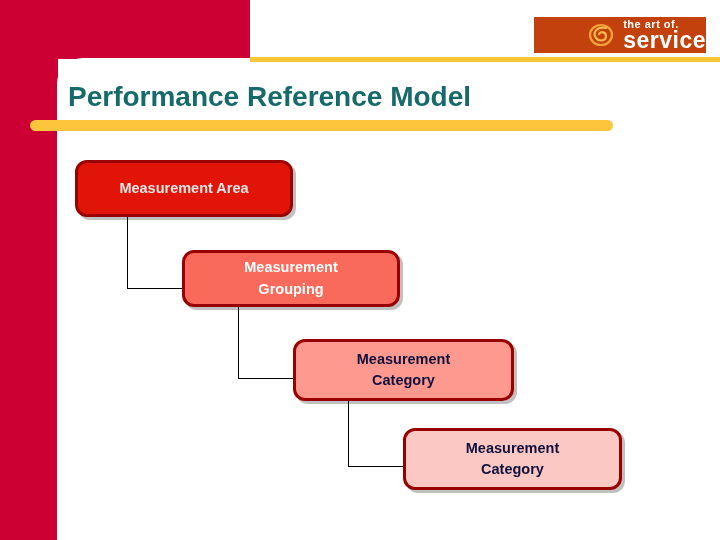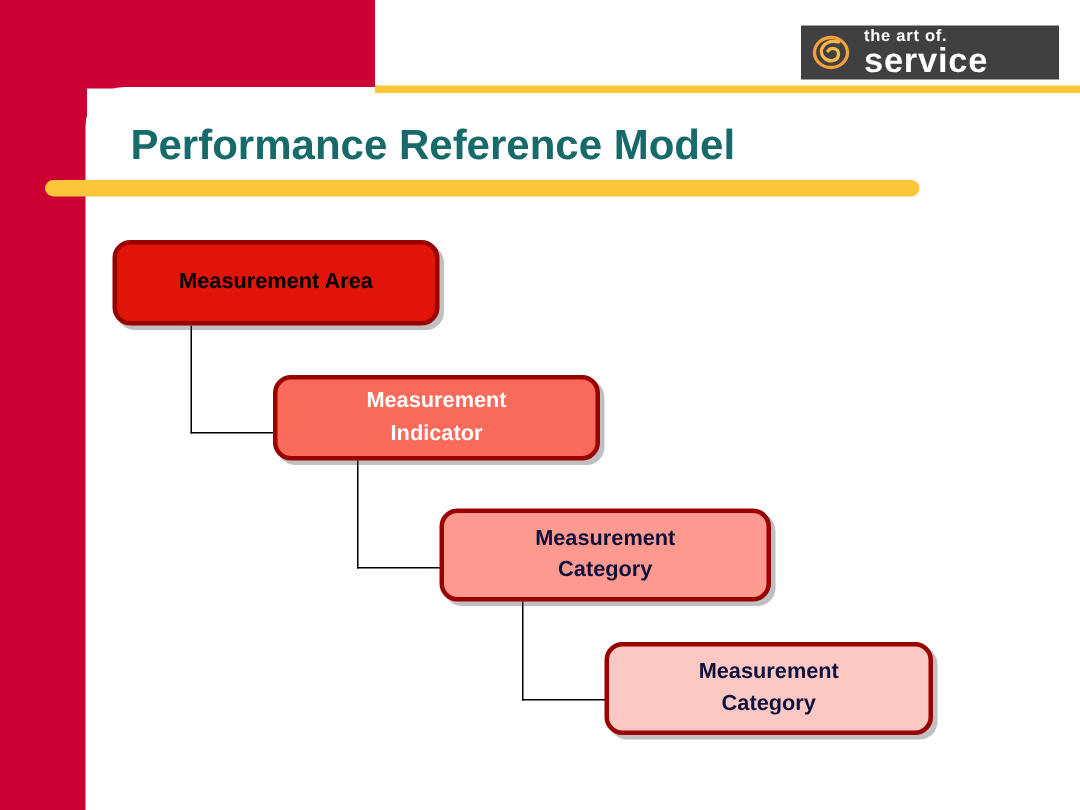--- a/index.html
+++ b/index.html
@@ -62,24 +62,25 @@
     border-radius: 6px;
   }
 
   
   .logo {
     position: absolute;
     left: 534px;
     top: 17px;
     width: 172px;
     height: 36px;
-    background: #404040;
+    background: #c2410c;
     display: flex;
     align-items: center;
     overflow: hidden;
+    justify-content: flex-end;
   }
   .logo-mark {
     width: 40px;
     height: 36px;
     display: flex;
     align-items: center;
     justify-content: center;
     flex: none;
   }
   .logo-text {
@@ -110,21 +111,20 @@
     position: absolute;
     left: 68px;
     top: 81px;
     width: 560px;
     color: #176a6a;
     font-size: 28px;
     font-weight: bold;
     letter-spacing: 0px;
     white-space: nowrap;
     font-family: "Liberation Sans", sans-serif;
-    margin-left: 19px;
   }
 
   
   .diagram {
     position: absolute;
     left: 0;
     top: 0;
     width: 720px;
     height: 540px;
     pointer-events: none;
@@ -184,28 +184,28 @@
 
     <div class="connector" style="left:127px; top:217px; width:1px; height:72px;"></div>
     <div class="connector" style="left:127px; top:288px; width:56px; height:1px;"></div>
 
     <div class="connector" style="left:238px; top:307px; width:1px; height:72px;"></div>
     <div class="connector" style="left:238px; top:378px; width:56px; height:1px;"></div>
 
     <div class="connector" style="left:348px; top:401px; width:1px; height:66px;"></div>
     <div class="connector" style="left:348px; top:466px; width:56px; height:1px;"></div>
 
-    <div class="node node-1" style="background:#e01508; color:#000000;">
+    <div class="node node-1" style="background:#e01508; color:#e5e5e5;">
       <span>Measurement Area</span>
     </div>
 
     <div class="node node-2" style="background:#fa6a5a; color:#ffffff;">
       <span>
         <span>Measurement</span><br>
-        <span>Indicator</span>
+        <span>Grouping</span>
       </span>
     </div>
 
     <div class="node node-3" style="background:#fd998f; color:#10103c;">
       <span>
         <span>Measurement</span><br>
         <span>Category</span>
       </span>
     </div>
 

